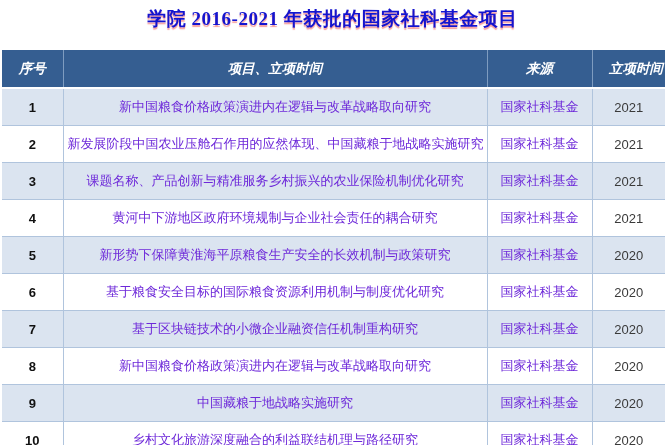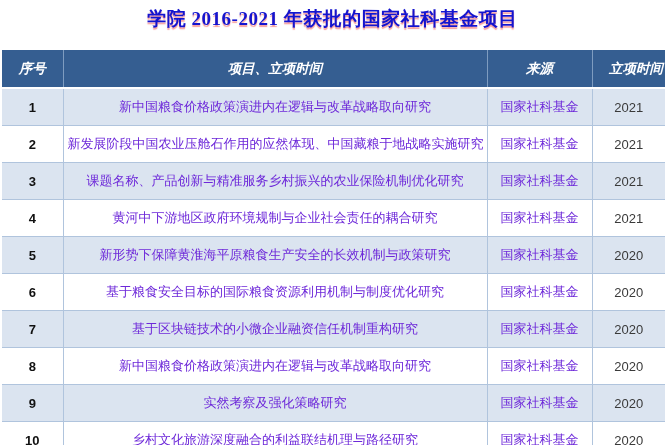--- a/index.html
+++ b/index.html
@@ -130,21 +130,21 @@
       <td class="year">2020</td>
     </tr>
     <tr>
       <td class="num">8</td>
       <td class="name">新中国粮食价格政策演进内在逻辑与改革战略取向研究</td>
       <td>国家社科基金</td>
       <td class="year">2020</td>
     </tr>
     <tr>
       <td class="num">9</td>
-      <td class="name">实然考察及强化策略研究</td>
+      <td class="name">中国藏粮于地战略实施研究</td>
       <td>国家社科基金</td>
       <td class="year">2020</td>
     </tr>
     <tr>
       <td class="num">10</td>
       <td class="name">乡村文化旅游深度融合的利益联结机理与路径研究</td>
       <td>国家社科基金</td>
       <td class="year">2020</td>
     </tr>
   </tbody>

